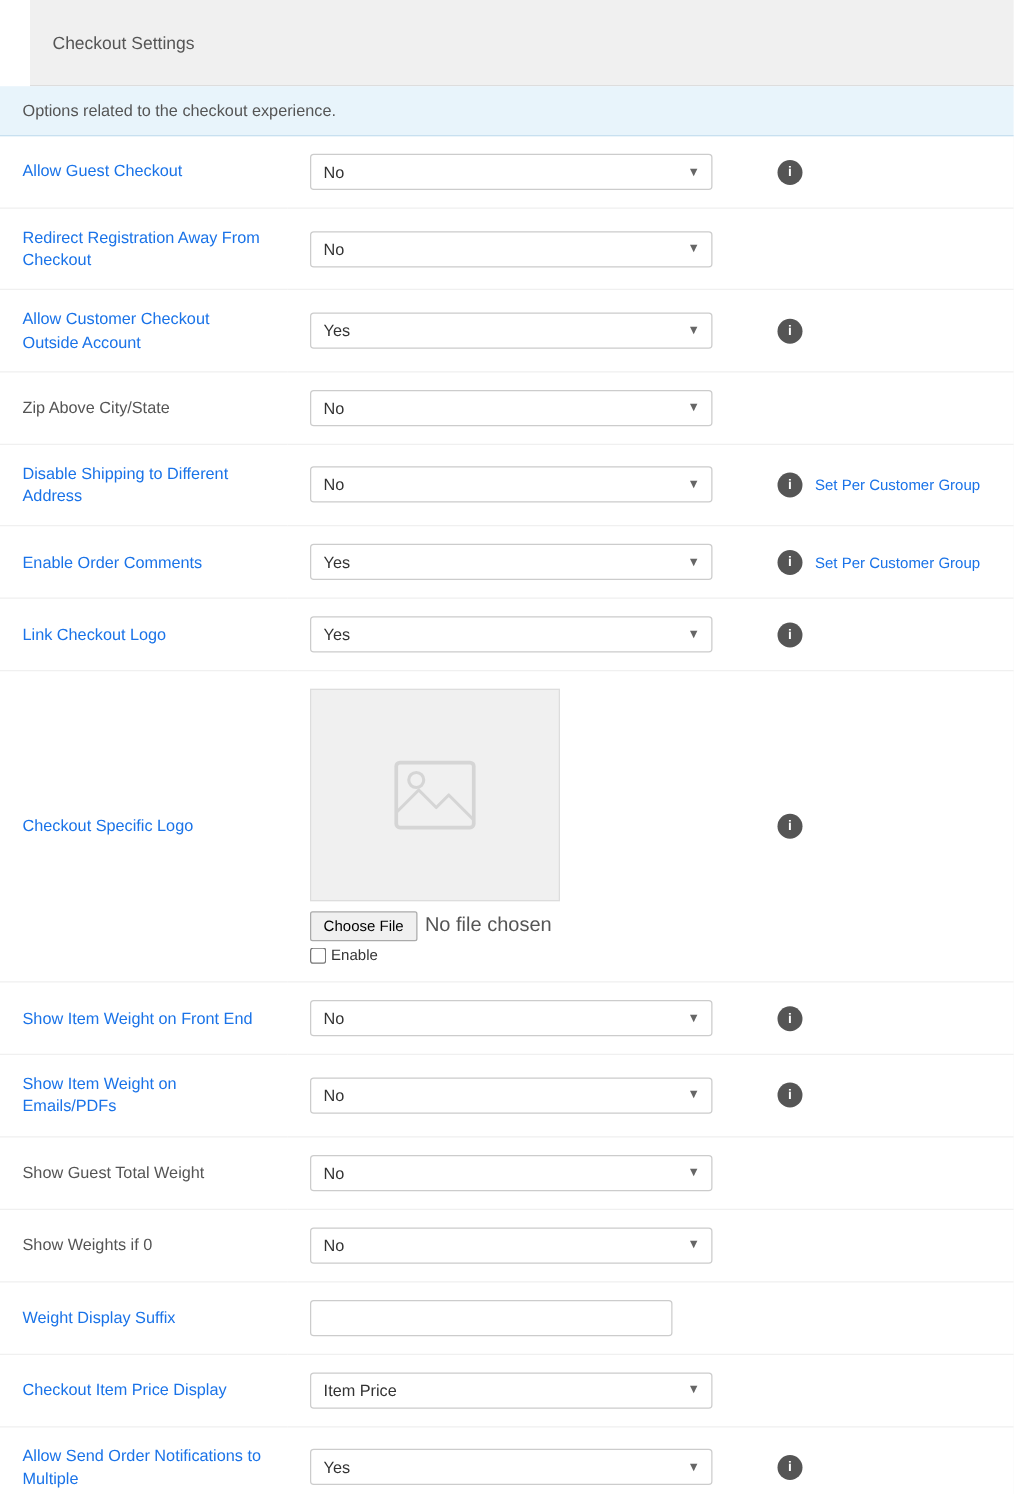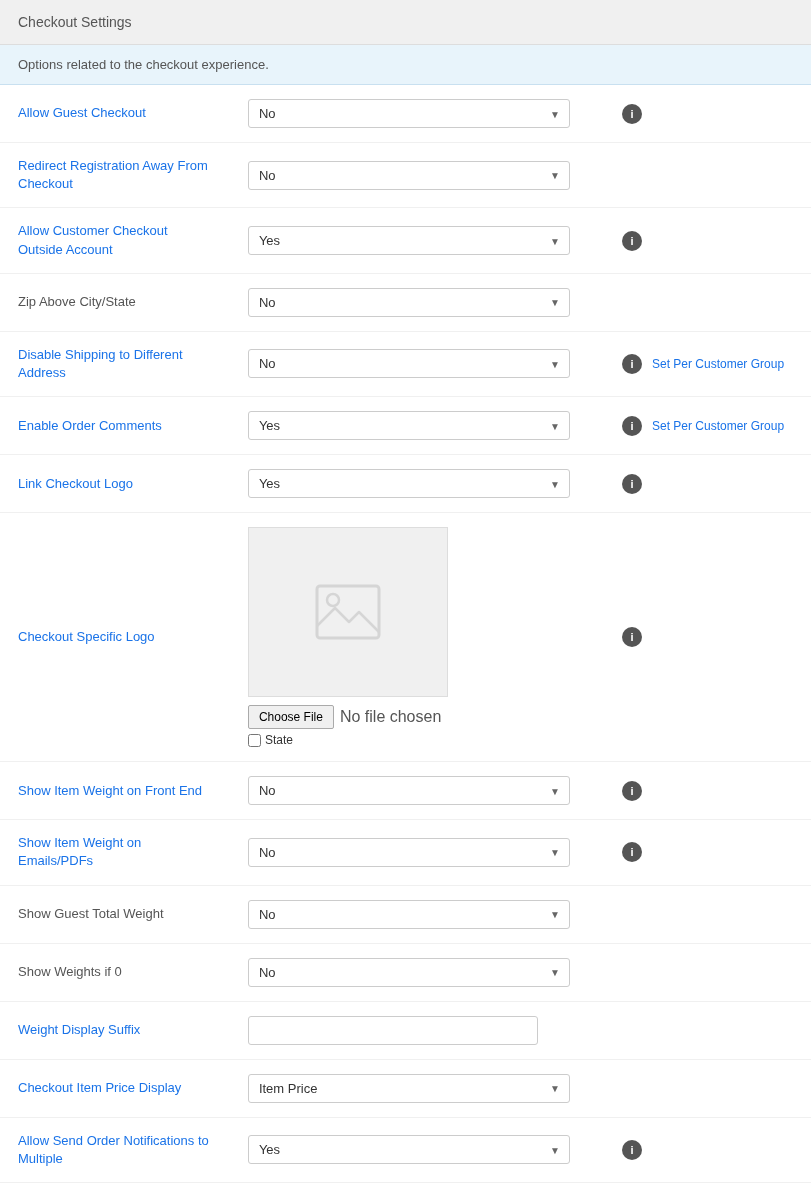--- a/index.html
+++ b/index.html
@@ -9,22 +9,23 @@
       background: #f5f5f5;
       color: #333;
     }
     .page-wrapper {
       background: #fff;
       width: 811px;
       min-height: 1195px;
     }
     .page-header {
       background: #f0f0f0;
-      padding: 14px 18px;
+      padding: 26px 18px;
       border-bottom: 1px solid #ddd;
+      margin-left: 24px;
     }
     .page-header h1 {
       font-size: 14px;
       font-weight: normal;
       color: #555;
     }
     .info-banner {
       background: #e8f4fb;
       border-bottom: 1px solid #c8e0f0;
       padding: 12px 18px;
@@ -247,21 +248,21 @@
       <circle cx="20" cy="18" r="6" stroke="#999" stroke-width="2.5" fill="none"></circle>
       <polyline points="4,44 22,26 36,40 46,30 66,50" stroke="#999" stroke-width="2.5" fill="none" stroke-linejoin="round"></polyline>
     </svg>
             </div>
             <div class="file-input-row">
               <button class="choose-file-btn">Choose File</button>
               <span class="no-file-text">No file chosen</span>
             </div>
             <div class="delete-row">
               <input type="checkbox" style="">
-              <label>State</label>
+              <label>Enable</label>
             </div>
           </td>
           <td class="info-cell">
             <div class="info-cell-content">
               <span class="info-icon">i</span>
             </div>
           </td>
         </tr>
         <tr class="settings-row">
           <td class="label-cell">Show Item Weight on Front End</td>

